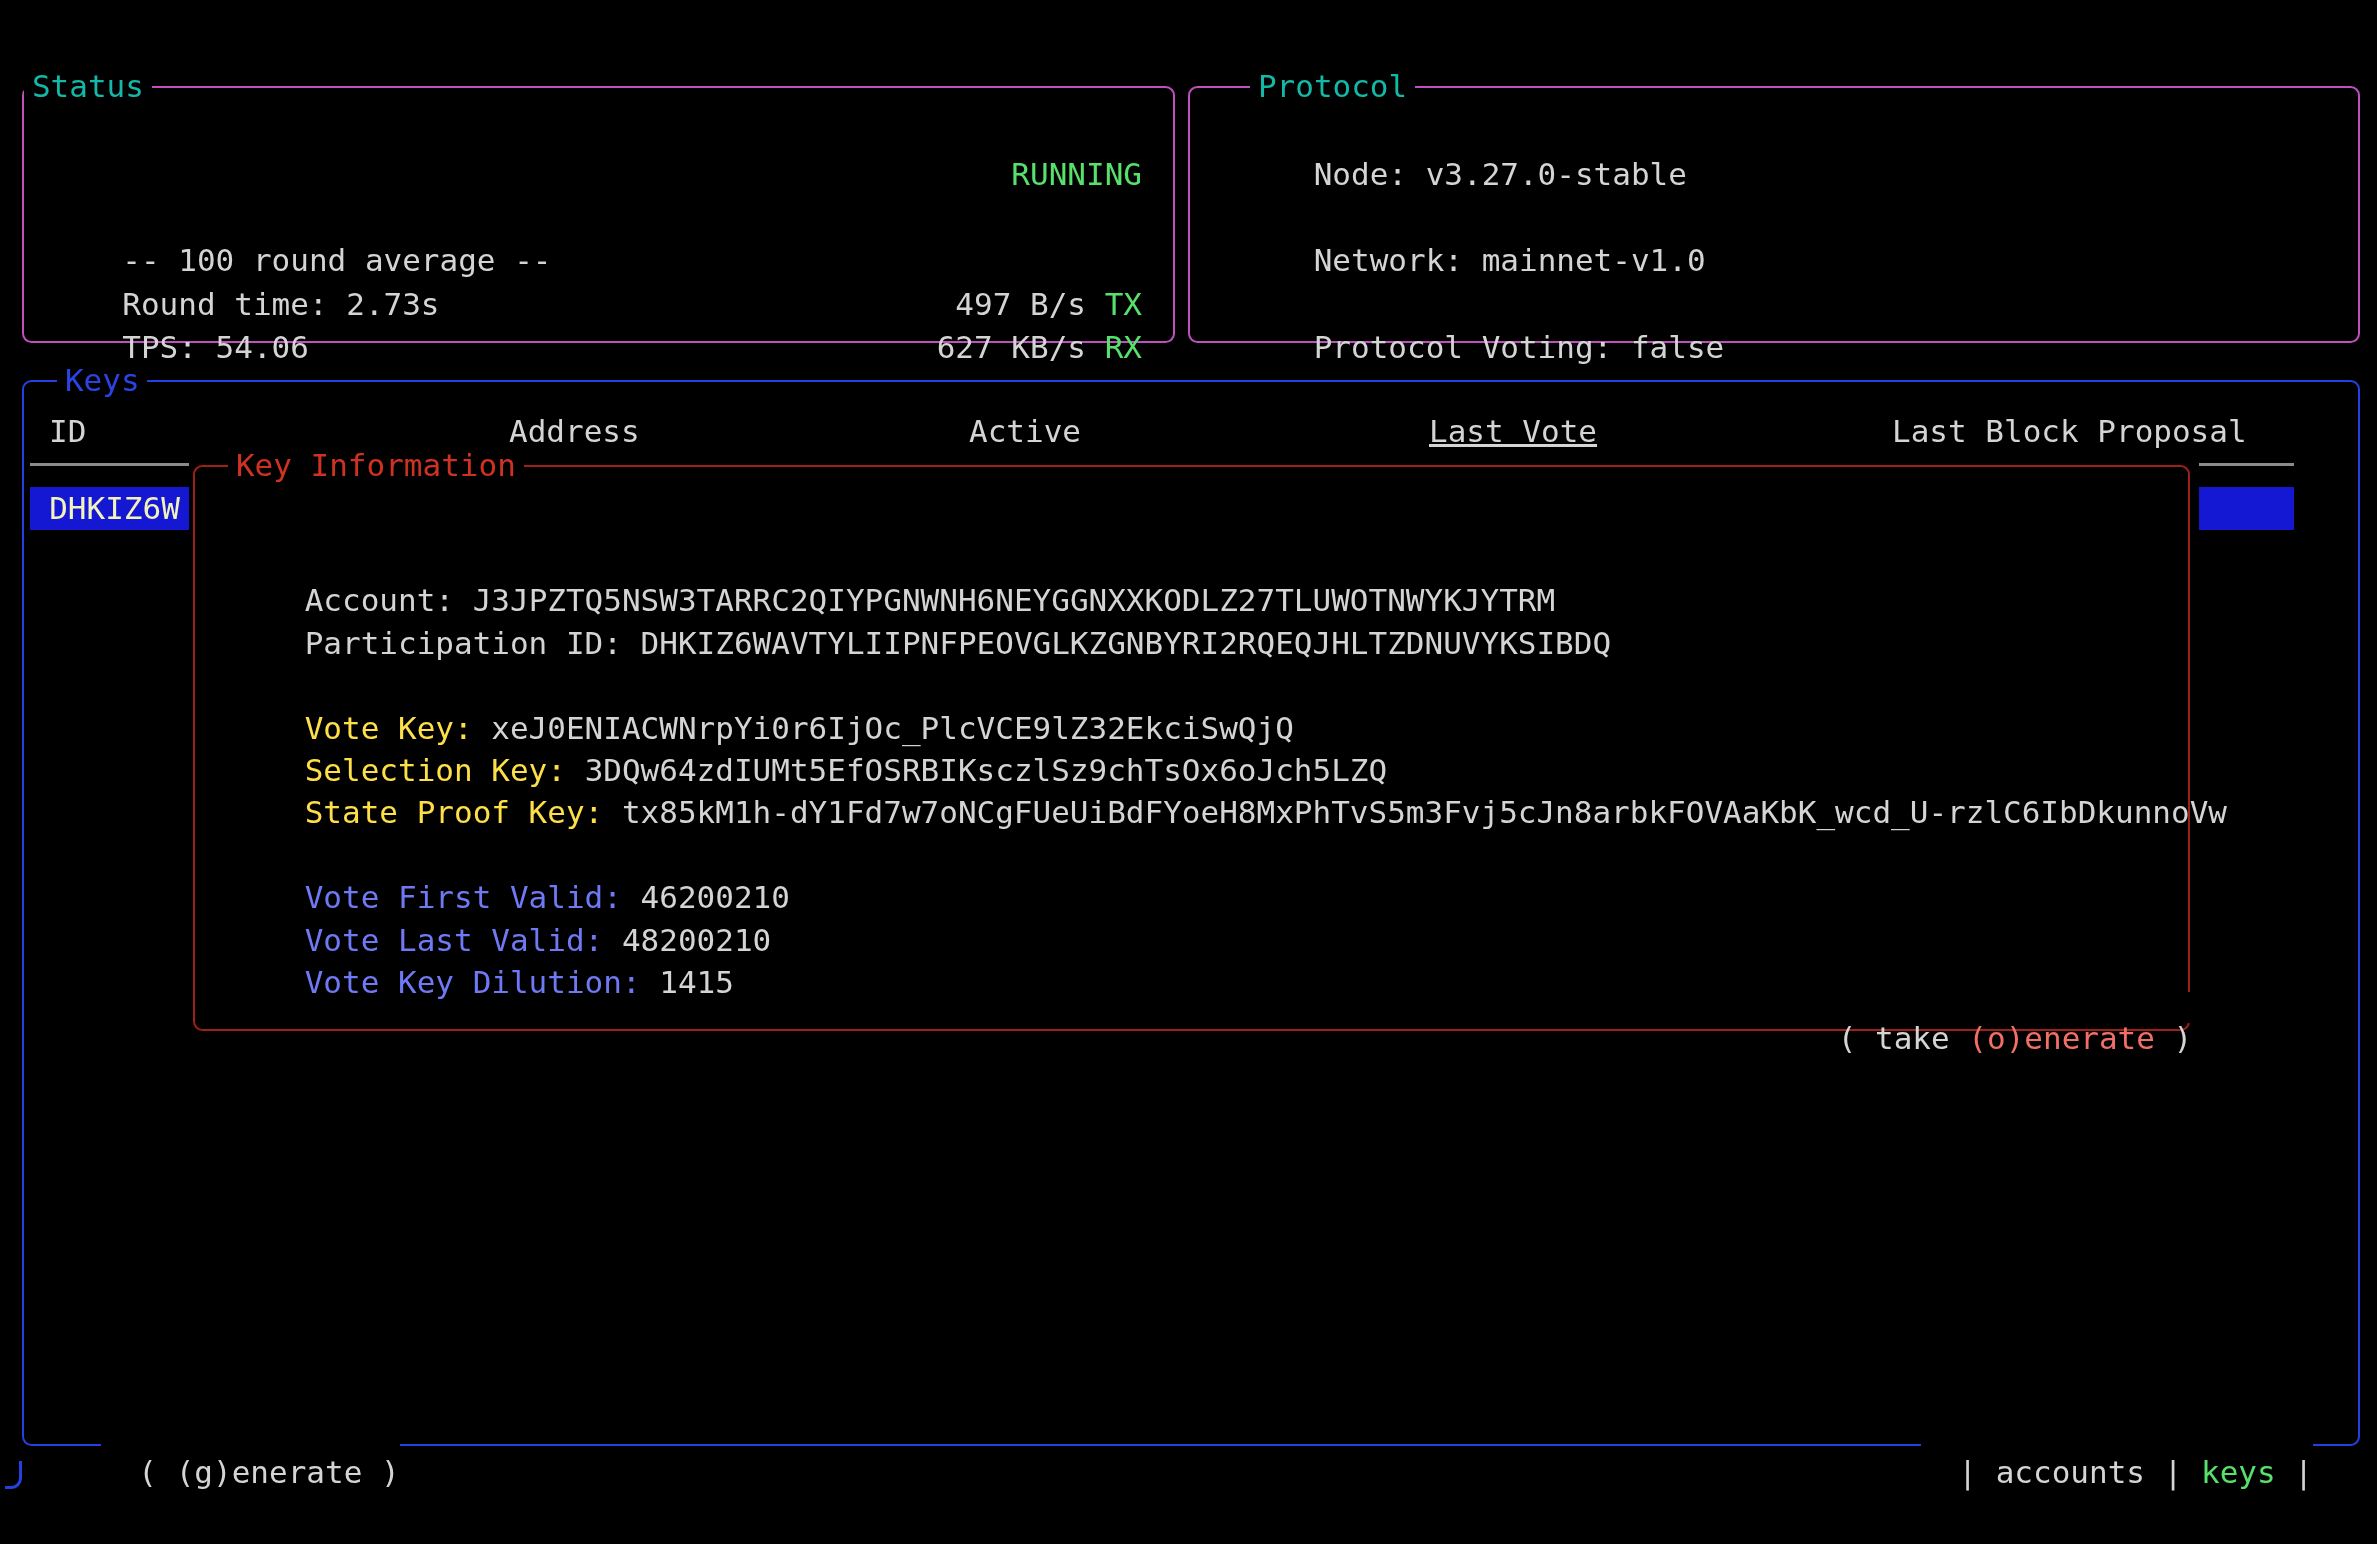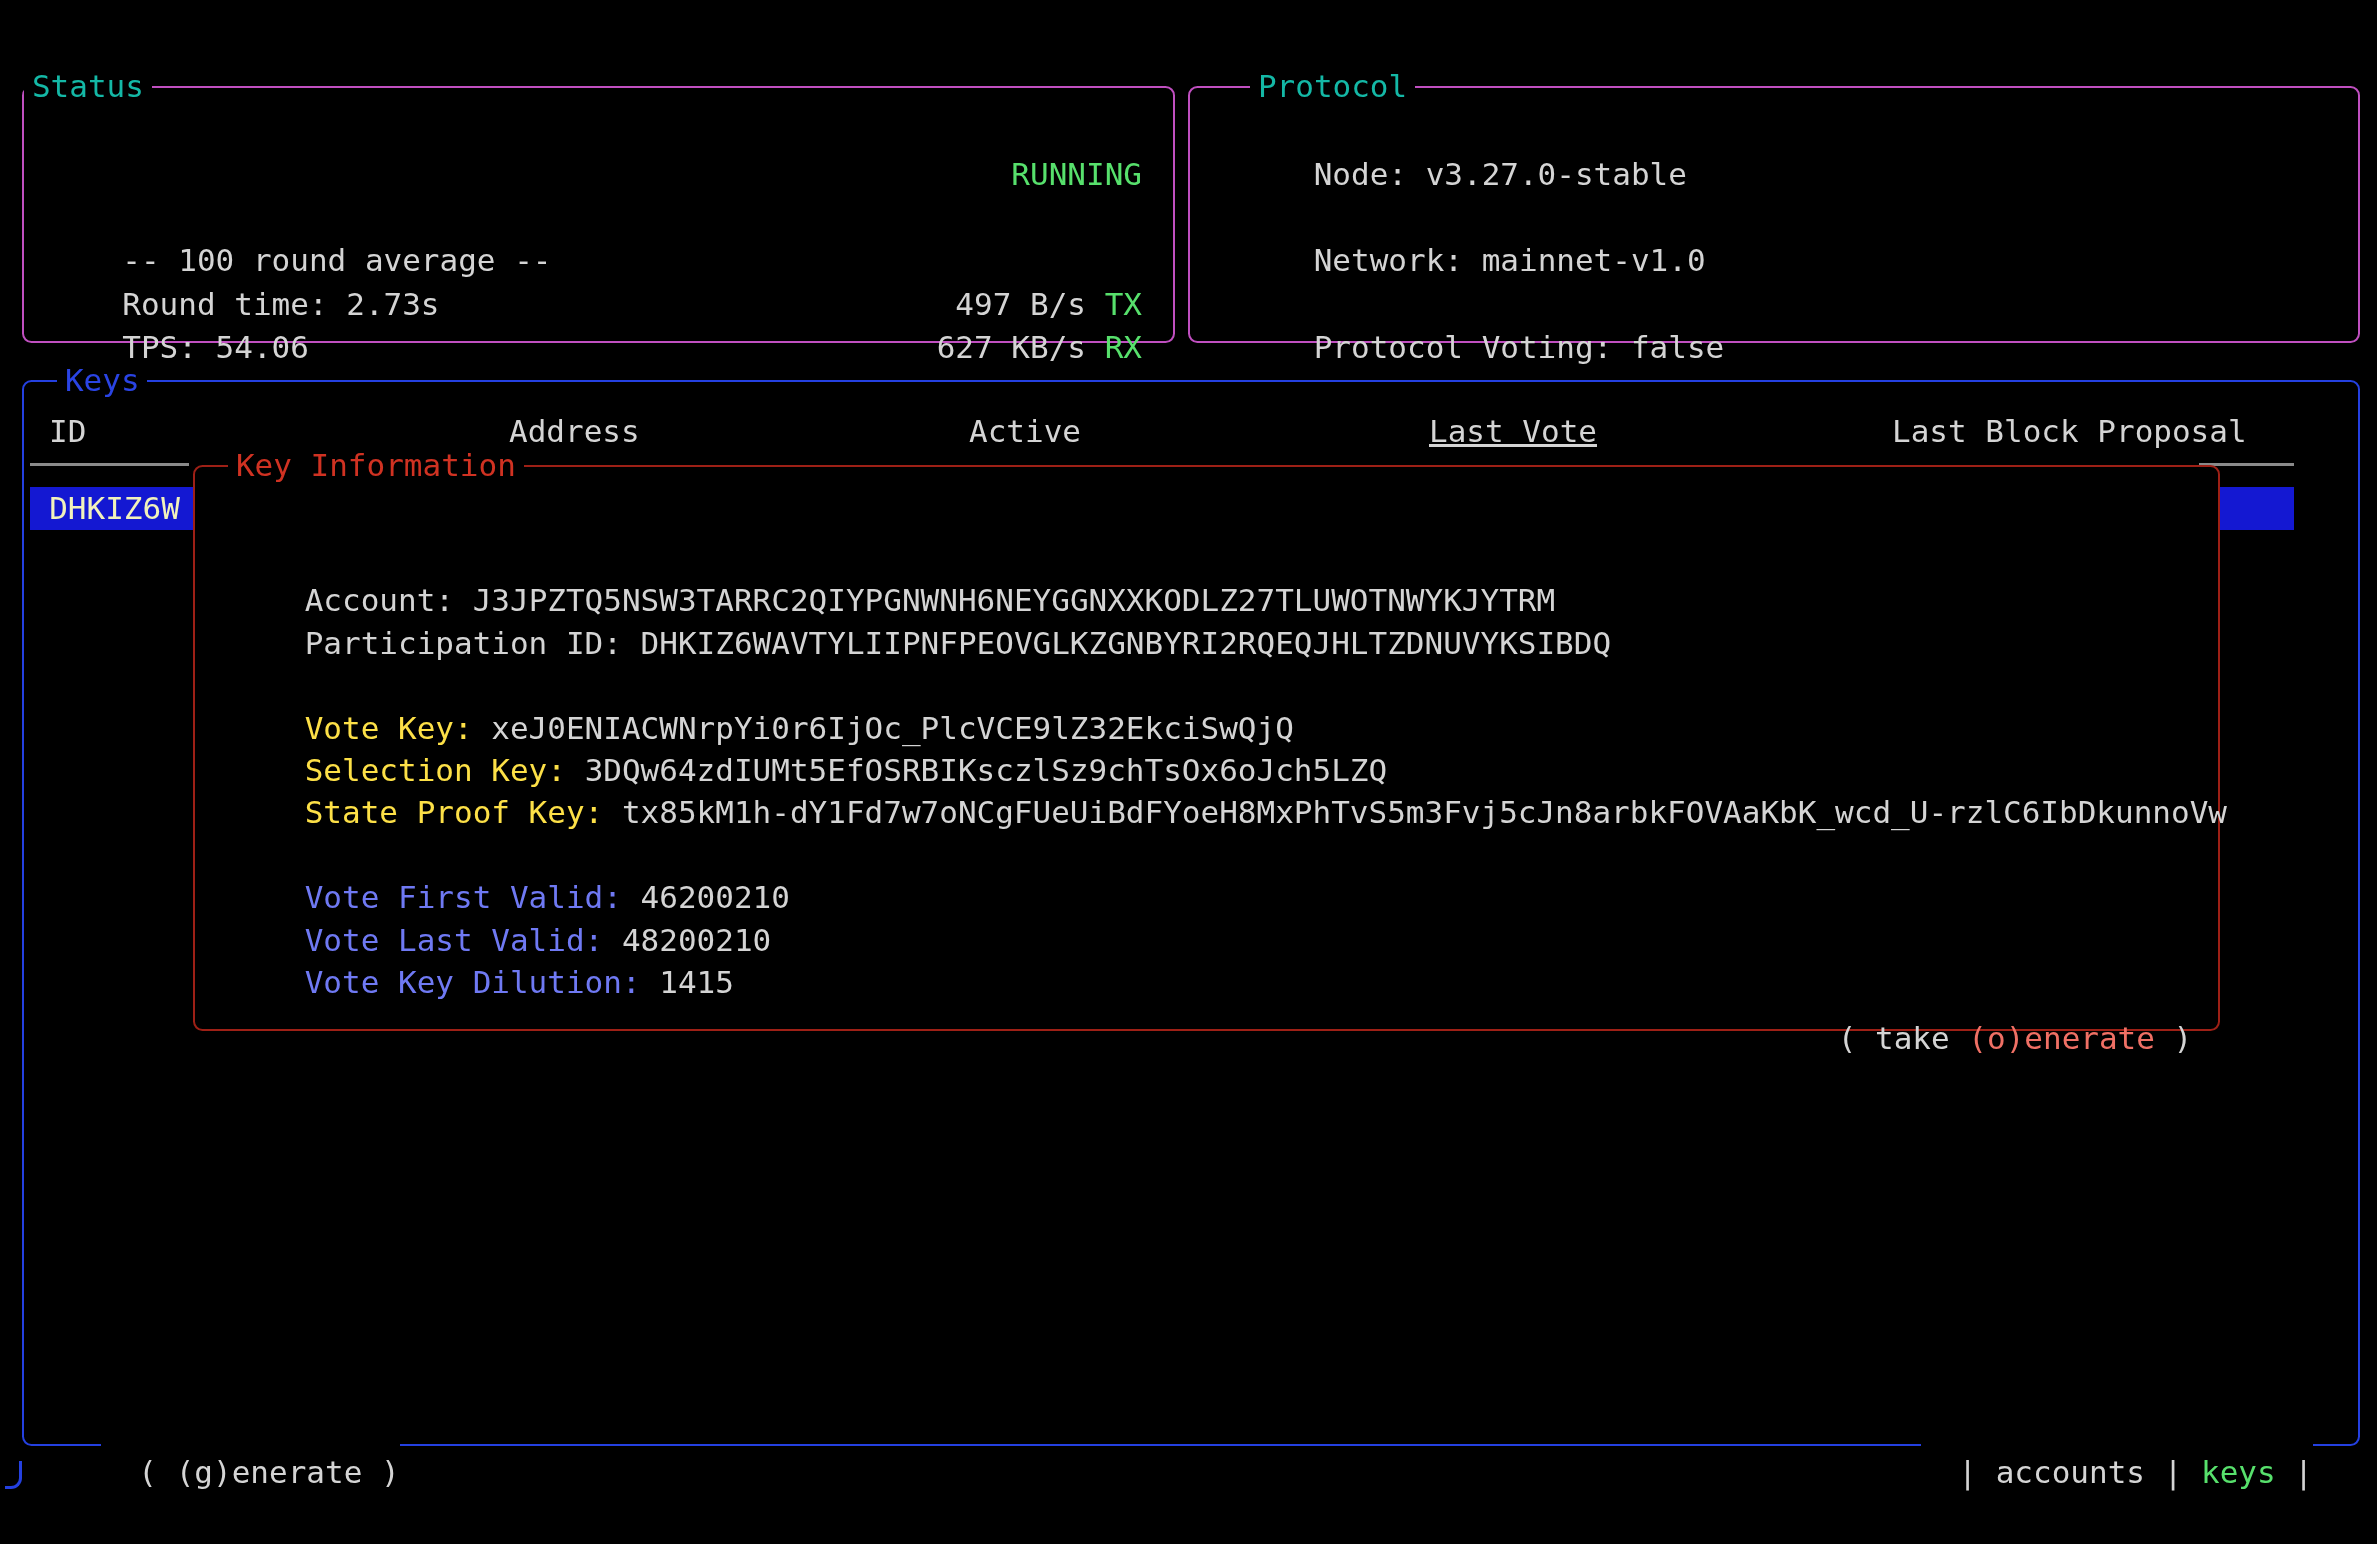--- a/index.html
+++ b/index.html
@@ -9,21 +9,21 @@
   .t{white-space:pre;}
   .box{position:absolute;border:2.4px solid;border-radius:9.4px;background:#000;}
   .box-title{position:absolute;top:-19px;line-height:35px;padding:0 7.9px;background:#000;white-space:pre;}
   .line{position:absolute;height:43px;line-height:43px;white-space:pre;}
   .r{text-align:right;}
   .magenta{color:#14b8a6;}
   .b-magenta{border-color:#c04fc0;}
   .blue{color:#2a44e4;}
   .b-blue{border-color:#2440e0;}
   .red{color:#d03222;}
-  .b-red{border-color:#9e2016;padding-left:30px;}
+  .b-red{border-color:#9e2016;}
   .green{color:#57e06c;}
   .gray{color:#d4d4d4;}
   .yellow{color:#fde047;}
   .peri{color:#6f79f3;}
   .salmon{color:#f07065;}
   .sep{position:absolute;height:3.1px;background:#8a8a8a;}
   .hl-seg{position:absolute;height:43px;background:#1418d2;}
   .hl-text{position:absolute;left:19.7px;top:0;height:43px;line-height:43px;color:#f2f2bc;white-space:pre;}
   .modal{z-index:5;}
   .on-border{position:absolute;height:31px;line-height:31px;background:#000;white-space:pre;z-index:6;}
@@ -79,21 +79,21 @@
 
   <div class="line t gray" style="left:25px;top:27.5px;">ID</div>
   <div class="line t gray" style="left:485px;top:27.5px;">Address</div>
   <div class="line t gray" style="left:945px;top:27.5px;">Active</div>
   <div class="line t gray" style="left:1405px;top:27.5px;text-decoration:underline;">Last Vote</div>
   <div class="line t gray" style="left:1868px;top:27.5px;">Last Block Proposal</div>
 
   <div class="sep" style="left:5.5px;top:81px;width:159px;"></div>
   <div class="sep" style="left:2175px;top:81px;width:95px;"></div>
 
-  <div class="hl-seg" style="left:5.5px;top:105px;width:159px;padding-left:18px;">
+  <div class="hl-seg" style="left:5.5px;top:105px;width:159px;">
     <span class="hl-text t">DHKIZ6W</span>
   </div>
   <div class="hl-seg" style="left:2175px;top:105px;width:95px;"></div>
 </section>
 
 <section class="box b-red modal" style="left:193px;top:465px;width:1993px;height:562px;">
   <span class="box-title red" style="left:33px;">Key Information</span>
 
   <div class="line" style="left:35px;top:69px;">
     <span class="t gray">Account: </span><span class="t gray">J3JPZTQ5NSW3TARRC2QIYPGNWNH6NEYGGNXXKODLZ27TLUWOTNWYKJYTRM</span>

